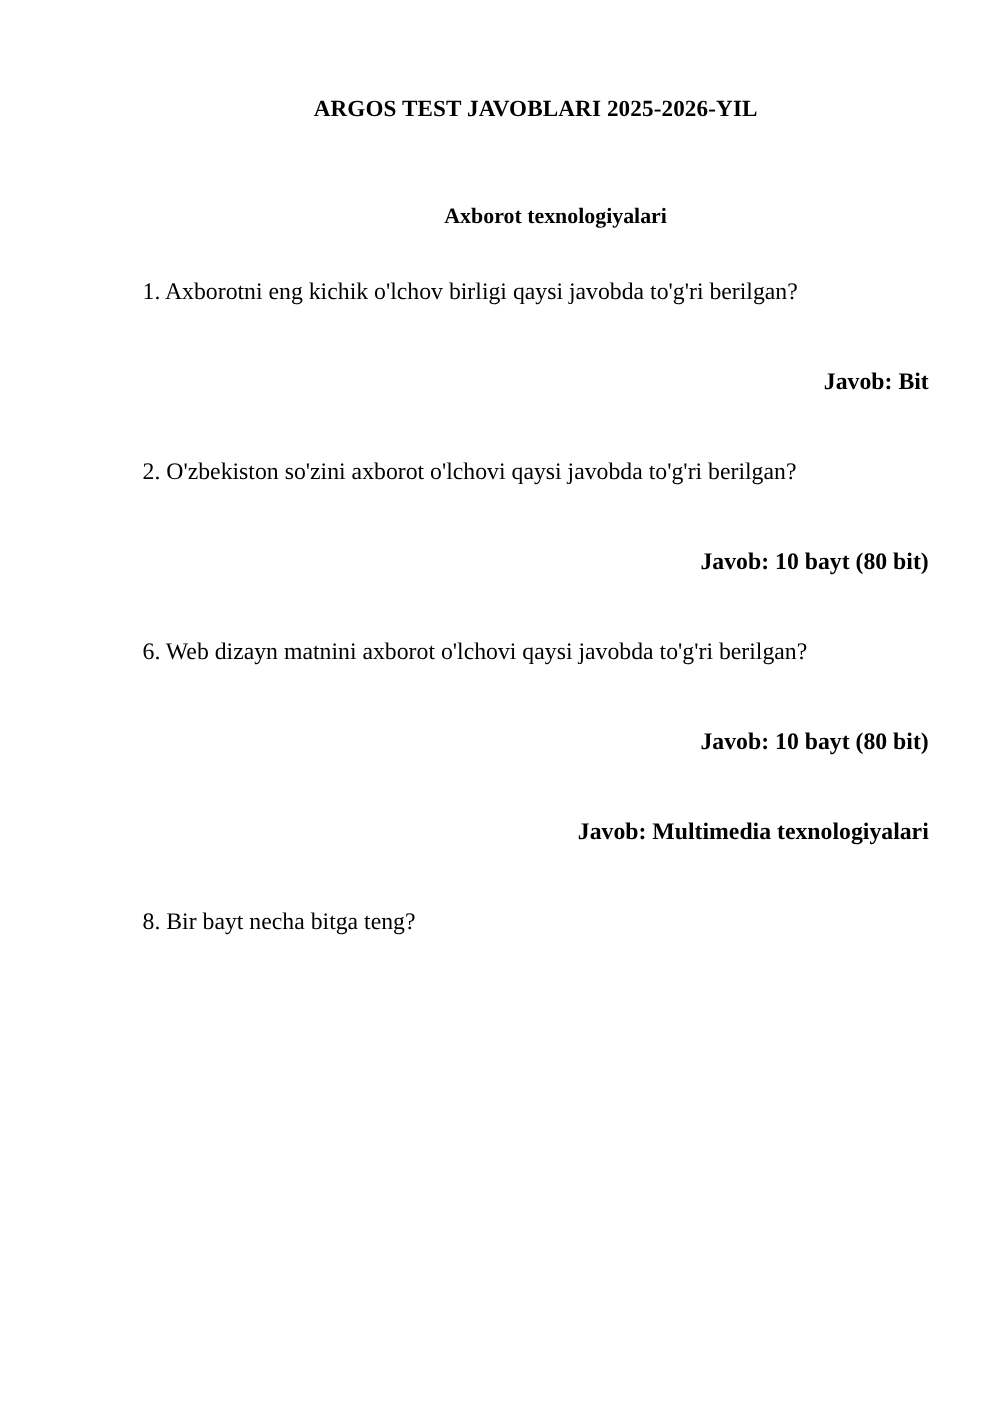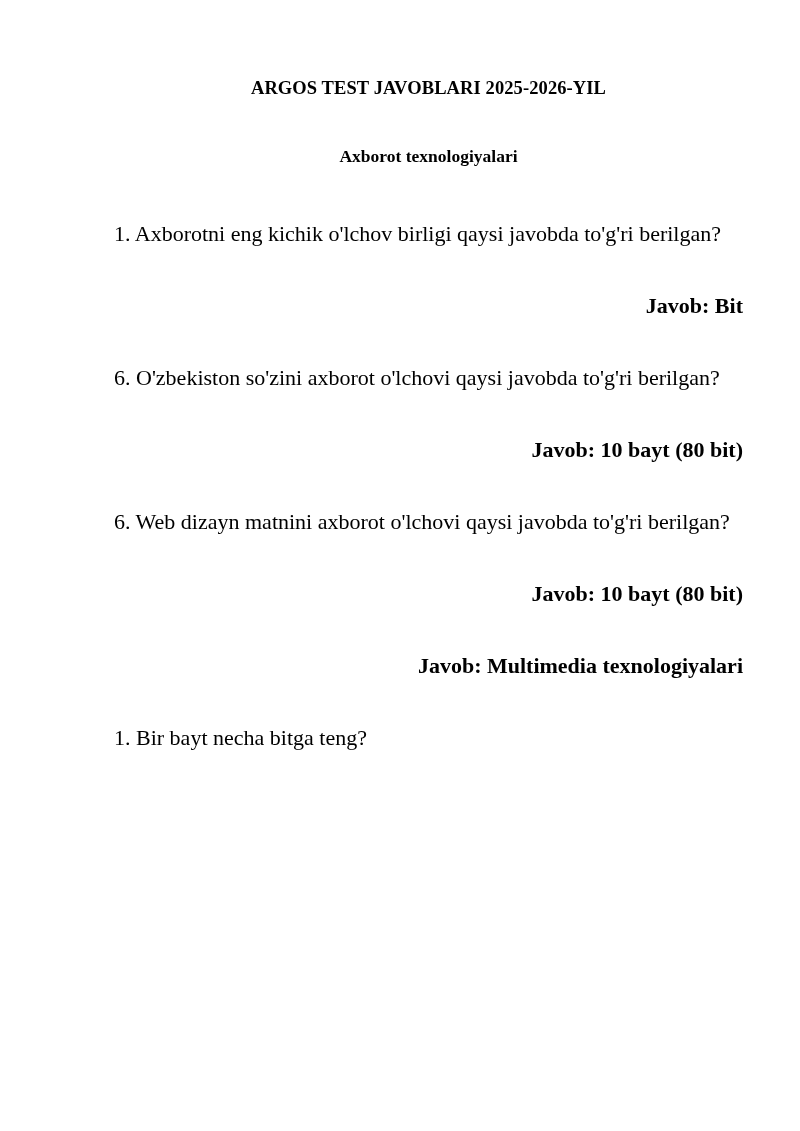--- a/index.html
+++ b/index.html
@@ -41,37 +41,37 @@
     position: absolute;
     left: 0;
     top: 78px;
     width: 629px;
     letter-spacing: 0.1px;
   }
   .doc-subtitle {
     font-size: 17.5px;
     font-weight: bold;
     text-align: center;
-    margin: 0;
+    margin: 16px;
     padding: 0;
     position: absolute;
     left: 0;
     top: 146px;
     width: 629px;
   }
   .body-block {
     position: absolute;
     left: 0;
     top: 212px;
     width: 629px;
   }
   p.q, p.a {
     margin: 0 0 28px 0;
     padding: 0;
-    font-size: 22px;
+    font-size: 19px;
     line-height: 44px;
     text-align: justify;
     text-justify: inter-word;
     -webkit-hyphens: none;
     hyphens: none;
   }
   p.q {
     font-weight: normal;
   }
   p.a {
@@ -91,26 +91,26 @@
 
     <h1 class="doc-title">ARGOS TEST JAVOBLARI 2025-2026-YIL</h1>
 
     <h2 class="doc-subtitle">Axborot texnologiyalari</h2>
 
     <div class="body-block">
 
       <p class="q">1. Axborotni eng kichik o'lchov birligi qaysi javobda to'g'ri berilgan?</p>
       <p class="a">Javob: Bit</p>
 
-      <p class="q">6. O'zbekiston so'zini axborot o'lchovi qaysi javobda to'g'ri berilgan?</p>
+      <p class="q">2. O'zbekiston so'zini axborot o'lchovi qaysi javobda to'g'ri berilgan?</p>
       <p class="a">Javob: 10 bayt (80 bit)</p>
 
       <p class="q">6. Web dizayn matnini axborot o'lchovi qaysi javobda to'g'ri berilgan?</p>
       <p class="a">Javob: 10 bayt (80 bit)</p>
 
       <p class="a">Javob: Multimedia texnologiyalari</p>
 
 
-      <p class="q">1. Bir bayt necha bitga teng?</p>
+      <p class="q">8. Bir bayt necha bitga teng?</p>
 
     </div>
   </div>
 </div>
 
 </body></html>

